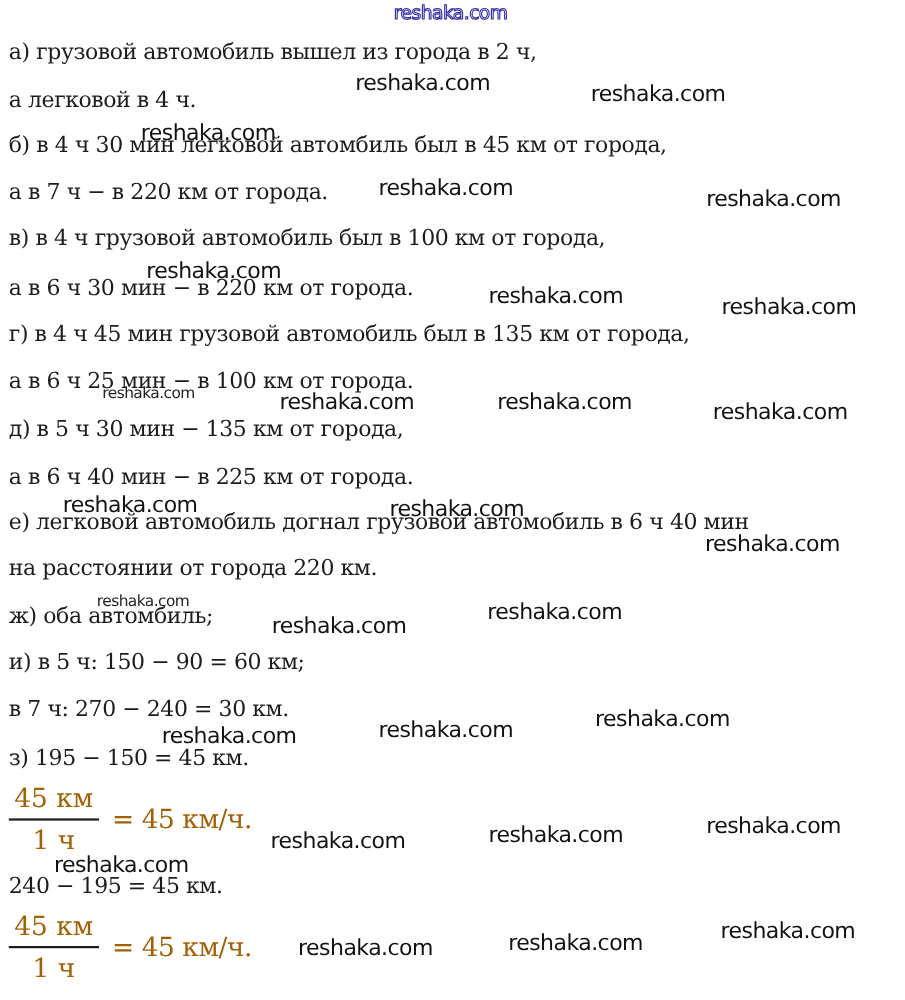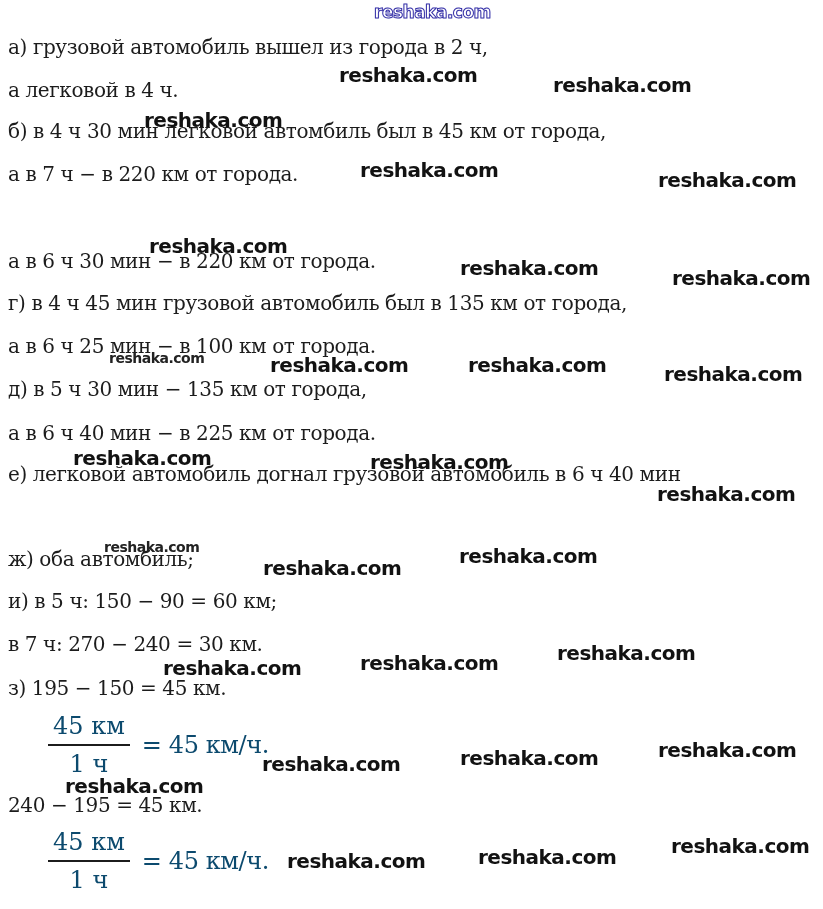--- a/index.html
+++ b/index.html
@@ -16,41 +16,39 @@
     left: 8px;
     font-size: 20px;
     color: #1c1c1c;
     white-space: nowrap;
     letter-spacing: -0.4px;
     line-height: 1.15;
   }
   .wm {
     position: absolute;
     font-family: "DejaVu Sans", "Liberation Sans", sans-serif;
-    font-weight: bold;
+    font-weight: normal;
     font-size: 20px;
     color: #121212;
     white-space: nowrap;
     letter-spacing: -0.5px;
-    margin-left: 16px;
   }
   .wm.small { font-size: 14px; color: #222222; }
   .wm.outline {
     font-size: 17px;
     color: #ffffff;
     -webkit-text-stroke: 1px #3732a8;
     text-shadow: 0 0 1px #3732a8;
   }
   .frac-row {
     position: absolute;
     left: 8px;
     display: flex;
     align-items: center;
-    color: #0c4a6e;
-    margin-left: 40px;
+    color: #a16207;
   }
   .frac { display: inline-block; text-align: center; }
   .frac .num {
     font-size: 24px;
     padding: 0 5px 4px 5px;
     border-bottom: 2px solid #1c1c1c;
     white-space: nowrap;
   }
   .frac .den {
     font-size: 24px;
@@ -66,26 +64,28 @@
 </style>
 </head>
 <body>
 
 <div id="page">
 
   <div class="line" style="top:36px">а) грузовой автомобиль вышел из города в 2 ч,</div>
   <div class="line" style="top:79px">а легковой в 4 ч.</div>
   <div class="line" style="top:120px">б) в 4 ч 30 мин легковой автомбиль был в 45 км от города,</div>
   <div class="line" style="top:163px">а в 7 ч − в 220 км от города.</div>
+  <div class="line" style="top:205px">в) в 4 ч грузовой автомобиль был в 100 км от города,</div>
   <div class="line" style="top:250px">а в 6 ч 30 мин − в 220 км от города.</div>
   <div class="line" style="top:292px">г) в 4 ч 45 мин грузовой автомобиль был в 135 км от города,</div>
   <div class="line" style="top:335px">а в 6 ч 25 мин − в 100 км от города.</div>
   <div class="line" style="top:378px">д) в 5 ч 30 мин −  135 км от города,</div>
   <div class="line" style="top:422px">а в 6 ч 40 мин − в 225 км от города.</div>
   <div class="line" style="top:463px">е) легковой автомобиль догнал грузовой автомобиль в 6 ч 40 мин</div>
+  <div class="line" style="top:505px">на расстоянии от города 220 км.</div>
   <div class="line" style="top:548px">ж) оба автомбиль;</div>
   <div class="line" style="top:590px">и) в 5 ч: 150 − 90 = 60 км;</div>
   <div class="line" style="top:633px">в 7 ч: 270 − 240 = 30 км.</div>
   <div class="line" style="top:677px">з) 195 − 150 = 45 км.</div>
 
   <div class="frac-row" style="top:712px">
     <div class="frac">
       <div class="num">45 км</div>
       <div class="den">1 ч</div>
     </div>

